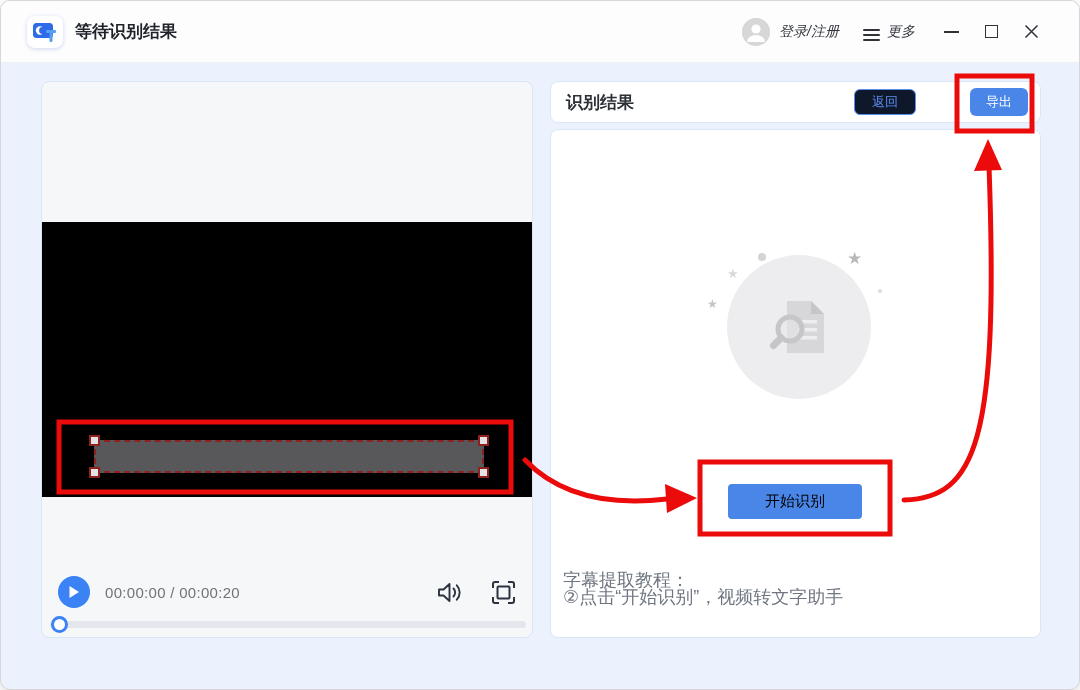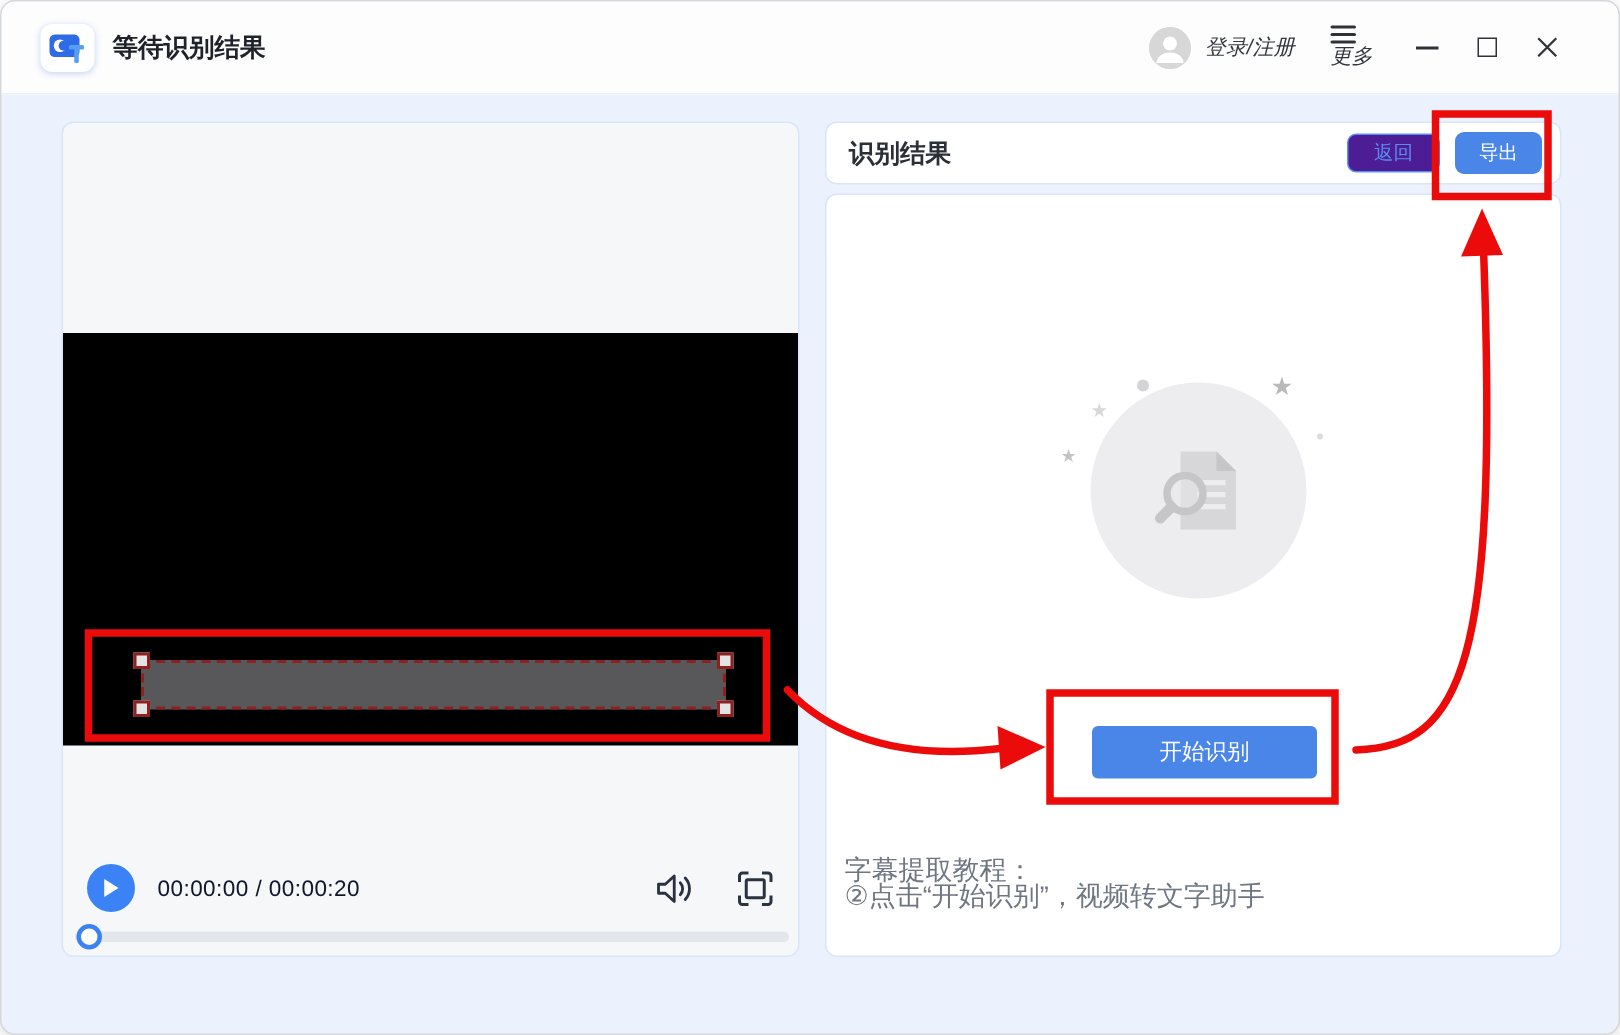--- a/index.html
+++ b/index.html
@@ -13,21 +13,21 @@
   .titlebar{
     height:62px; background:#fdfdfe; border-bottom:1px solid #eef0f3;
     display:flex; align-items:center; padding:0 28px 0 26px;
   }
   .app-icon{ width:36px; height:32px; border-radius:8px; background:#ffffff;
     box-shadow:0 1px 4px rgba(60,100,200,.25); display:flex; align-items:center; justify-content:center; }
   .app-title{ font-size:17px; font-weight:600; color:#1f2329; margin-left:12px; }
   .tb-right{ margin-left:auto; display:flex; align-items:center;font-style:italic; }
   .avatar{ width:28px; height:28px; border-radius:50%; background:#d7d7d7; overflow:hidden; }
   .login-text{ font-size:14px; color:#33373d; margin:0 24px 0 9px; cursor:pointer; }
-  .more-group{ display:flex; align-items:flex-start; margin-right:16px; cursor:pointer;flex-direction:column; }
+  .more-group{ display:flex; align-items:flex-end; margin-right:16px; cursor:pointer; }
   .hamburger{ width:17px; display:flex; flex-direction:column; gap:3px; margin-right:7px; }
   .hamburger span{ display:block; height:2px; background:#2f3338; border-radius:1px; }
   .more-text{ font-size:14px; color:#33373d; }
   .winbtn{ width:40px; height:34px; display:flex; align-items:center; justify-content:center; cursor:pointer; }
   .min-glyph{ width:15px; height:2px; background:#2f3338; }
   .max-glyph{ width:13px; height:13px; border:1.5px solid #2f3338; }
   
   .main{ position:relative; height:628px; }
   .card{ background:#ffffff; border:1px solid #d9e6f8; border-radius:8px; }
   
@@ -35,47 +35,47 @@
     background:#f6f7f9; border:1px solid #d9e6f8; border-radius:8px; overflow:hidden; }
   .video-area{ position:absolute; left:0; top:140px; width:492px; height:275px; background:#000; }
   .sub-box{ position:absolute; left:52px; top:218px; width:390px; height:33px;
     background:#58585b; border:2px dashed #8e2020; }
   .handle{ position:absolute; width:11px; height:11px; background:#e3e3e3; border:2px solid #8e2020; }
   .h-tl{ left:-7px; top:-7px; } .h-tr{ right:-7px; top:-7px; }
   .h-bl{ left:-7px; bottom:-7px; } .h-br{ right:-7px; bottom:-7px; }
   .controls{ position:absolute; left:16px; right:16px; top:492px; height:36px; display:flex; align-items:center; }
   .play-btn{ width:32px; height:32px; border-radius:50%; background:#3b82f6; border:none;
     display:flex; align-items:center; justify-content:center; cursor:pointer; }
-  .time-text{ font-size:15px; color:#0f172a; margin-left:15px; letter-spacing:.3px; }
+  .time-text{ font-size:15px; color:#737373; margin-left:15px; letter-spacing:.3px; }
   .ctrl-spacer{ flex:1; }
   .ctrl-icon{ display:flex; align-items:center; justify-content:center; cursor:pointer; }
   .vol{ margin-right:28px; }
   .slider{ position:absolute; left:8px; top:539px; width:476px; height:7px;
     background:#e3e6ea; border-radius:4px; cursor:pointer; }
   .thumb{ position:absolute; left:1px; top:-5px; width:17px; height:17px; border-radius:50%;
     background:#fff; border:3px solid #3b82f6; cursor:grab; }
   
   .right-header{ position:absolute; left:549px; top:18px; width:491px; height:42px;
-    display:flex; align-items:center; padding:0 12px 0 15px; }
+    display:flex; align-items:center; padding:0 12px 0 15px;gap:44px; }
   .result-title{ font-size:17px; font-weight:700; color:#2b2f36; }
   .hd-spacer{ flex:1; }
-  .back-btn{ width:62px; height:26px; background:#4c1d95; border:1px solid #5b8def; color:#5b8def;
+  .back-btn{ width:62px; height:26px; background:#0f172a; border:1px solid #5b8def; color:#5b8def;
     border-radius:6px; font-size:13px; cursor:pointer; margin-right:10px; }
   .export-btn{ width:58px; height:28px; background:#4a86e8; border:none; color:#fff;
     border-radius:6px; font-size:13px; cursor:pointer; }
   
   .right-results{ position:absolute; left:549px; top:66px; width:491px; height:509px; overflow:hidden; }
   .empty-circle{ position:absolute; left:176px; top:125px; width:144px; height:144px;
     border-radius:50%; background:#ededef; display:flex; align-items:center; justify-content:center; }
   .deco{ position:absolute; color:#cfcfd2; user-select:none; }
   .deco-dot{ border-radius:50%; background:#d4d4d7; }
   .hint-text{ position:absolute; left:0; top:365px; width:100%; text-align:center;
     font-size:16px; color:#8b919b; }
-  .start-btn{ position:absolute; left:177px; top:354px; width:150px; height:35px;
-    background:#4a86e8; border:none; border-radius:4px; color:#ffffff; font-size:15px; cursor:pointer; }
+  .start-btn{ position:absolute; left:177px; top:354px; width:134px; height:35px;
+    background:#4a86e8; border:none; border-radius:4px; color:#000000; font-size:15px; cursor:pointer; }
   .tutorial{ position:absolute; left:12px; top:442px; font-size:18px; color:#6f7681; line-height:17px; }
   .tutorial div{ white-space:nowrap; }
   
   .overlay{ position:absolute; left:0; top:0; width:1080px; height:690px; pointer-events:none; z-index:50; }
 </style>
 </head>
 <body>
 
 <div class="window">
 

